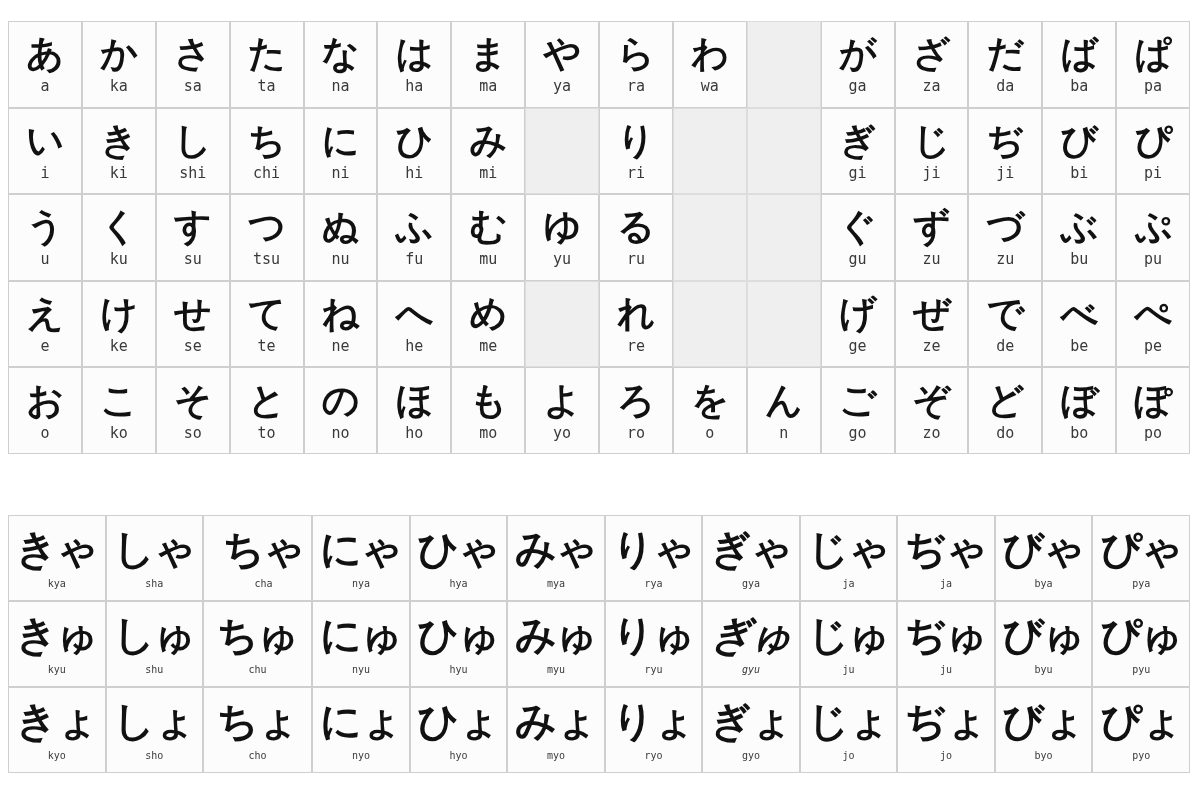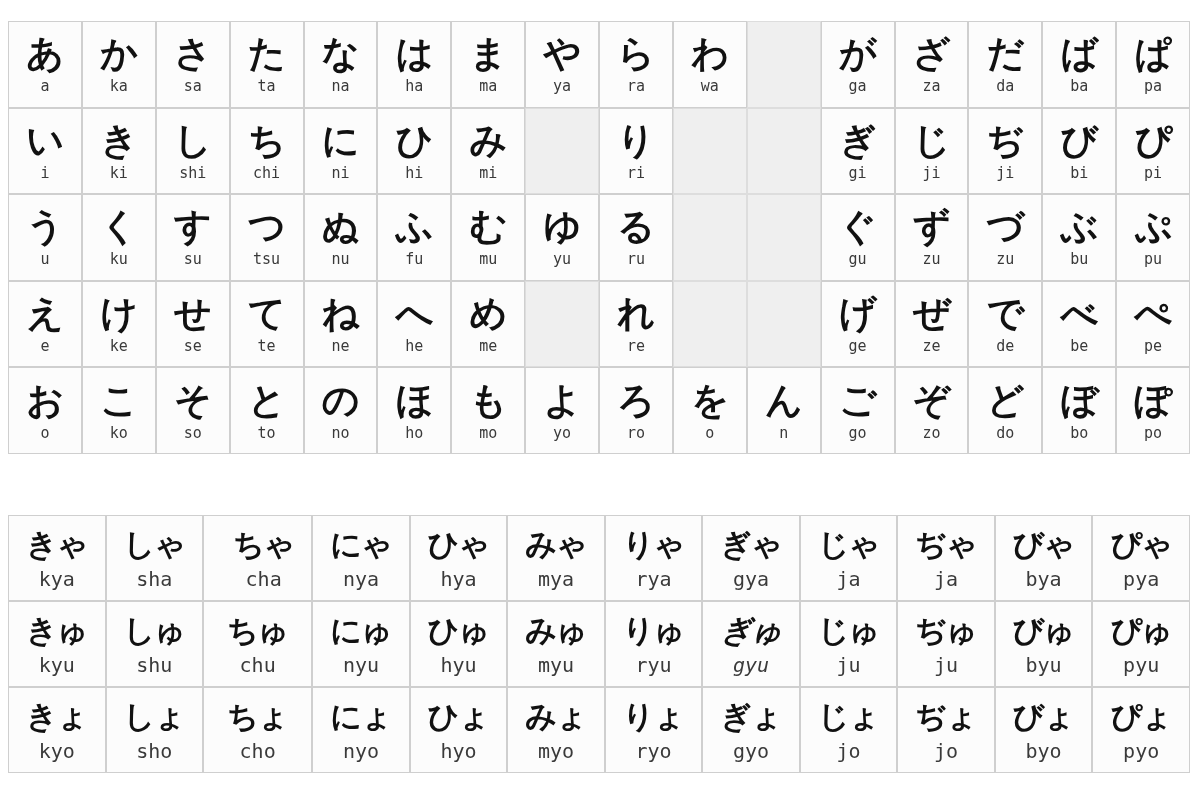--- a/index.html
+++ b/index.html
@@ -83,26 +83,26 @@
     letter-spacing: -0.5px;
   }
   #gojuon-table .romaji {
     font-size: 15px;
     padding-top: 7px;
     padding-bottom: 3px;
   }
 
   
   #yoon-table .kana {
-    font-size: 31px;
+    font-size: 41px;
     padding-top: 5px;
     letter-spacing: -1px;
   }
   #yoon-table .romaji {
-    font-size: 20px;
+    font-size: 10px;
     padding-top: 9px;
     padding-bottom: 4px;
   }
 
   .cell-inner {
     display: block;
   }
 </style>
 </head>
 <body>

